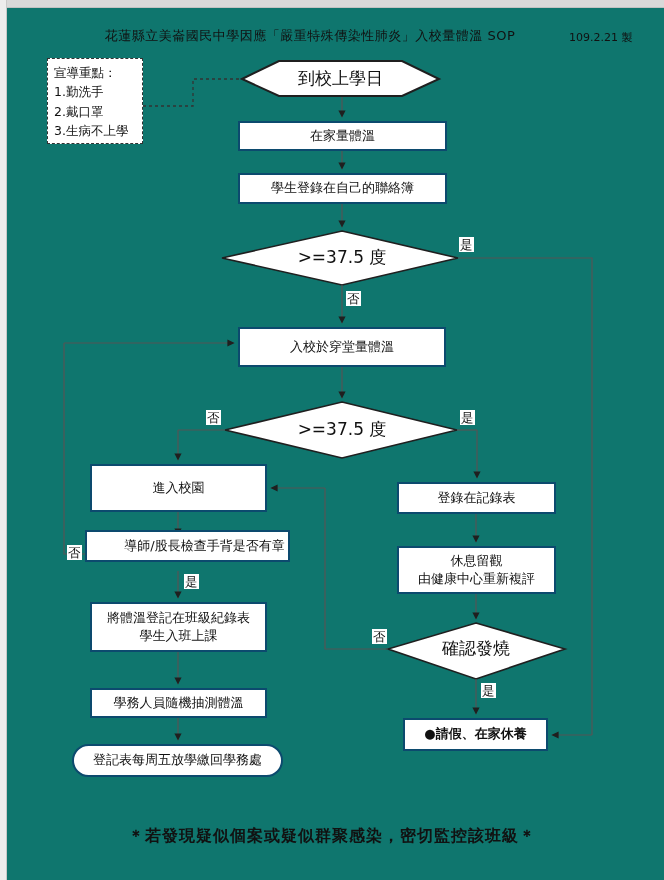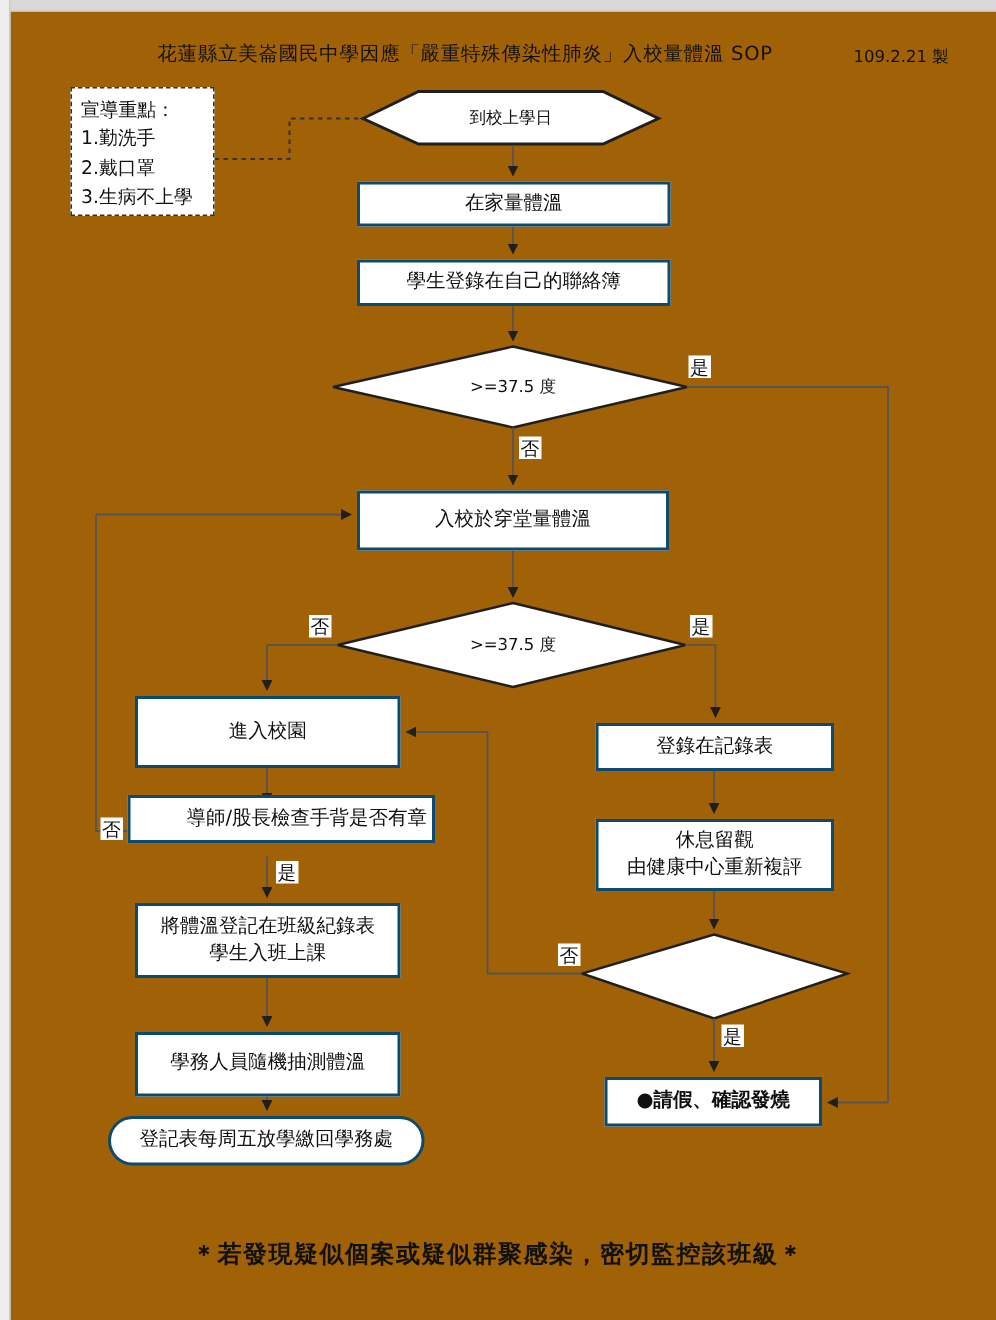--- a/index.html
+++ b/index.html
@@ -1,32 +1,32 @@
 <!DOCTYPE html>
 <html><head>
 <meta charset="utf-8">
 <style>
   html,body{margin:0;padding:0;background:#fff;}
   .canvas{
-    position:relative;width:664px;height:880px;background:#a16207;overflow:hidden;
+    position:relative;width:664px;height:880px;background:#0f766e;overflow:hidden;
     font-family:"DejaVu Sans","Liberation Sans",sans-serif;color:#111;
   }
   .top-strip{position:absolute;left:0;top:0;width:664px;height:7px;background:#d9d9d9;border-bottom:1px solid #c2c2c2;z-index:4;}
   .left-gutter{position:absolute;left:0;top:0;width:6px;height:880px;background:#ededed;border-right:1px solid #c9c9c9;z-index:4;}
   .doc-title{position:absolute;left:30px;top:27px;width:560px;text-align:center;font-size:13px;letter-spacing:.5px;z-index:2;}
   .doc-date{position:absolute;left:569px;top:30px;font-size:11px;z-index:2;white-space:nowrap;}
   .flow-svg{position:absolute;left:0;top:0;z-index:1;}
   .node{
     position:absolute;background:#fff;border:2px solid #0c4a6e;box-sizing:border-box;
     display:flex;flex-direction:column;align-items:center;justify-content:center;
     font-size:13px;line-height:1.4;text-align:center;z-index:2;
   }
   .stadium{border-radius:17px;}
   .bold{font-weight:bold;}
-  .shape-label{position:absolute;z-index:2;font-size:11px;text-align:right;display:flex;align-items:center;justify-content:center;}
+  .shape-label{position:absolute;z-index:2;font-size:17px;text-align:right;display:flex;align-items:center;justify-content:center;}
   .branch-label{position:absolute;z-index:3;font-size:12.5px;background:#fff;padding:0 1px;line-height:1.2;}
   .note-box{
     position:absolute;left:47px;top:58px;width:96px;height:86px;box-sizing:border-box;
     border:1.5px dashed #333;padding:4px 6px;font-size:12.5px;line-height:1.55;z-index:2;background:#fff;
   }
   .footer-note{position:absolute;left:0;top:826px;width:664px;text-align:center;font-size:16px;font-weight:bold;letter-spacing:1px;z-index:2;}
 </style>
 </head>
 <body>
 
@@ -88,48 +88,49 @@
   <div class="note-box">
     <div>宣導重點：</div>
     <div>1.勤洗手</div>
     <div>2.戴口罩</div>
     <div>3.生病不上學</div>
   </div>
 
   <div class="shape-label" style="left:242px;top:61px;width:197px;height:35px;">到校上學日</div>
   <div class="shape-label" style="left:230px;top:249px;width:224px;height:17px;">&gt;=37.5 度</div>
   <div class="shape-label" style="left:233px;top:421px;width:218px;height:17px;">&gt;=37.5 度</div>
+  <div class="shape-label" style="left:390px;top:640px;width:172px;height:17px;">確認發燒</div>
 
   <div class="node" style="left:238px;top:121px;width:209px;height:30px;">在家量體溫</div>
   <div class="node" style="left:238px;top:173px;width:209px;height:31px;">學生登錄在自己的聯絡簿</div>
   <div class="node" style="left:238px;top:327px;width:208px;height:40px;">入校於穿堂量體溫</div>
 
   <div class="node" style="left:90px;top:464px;width:177px;height:48px;">
     <div>進入校園</div>
   </div>
 
   <div class="node" style="left:85px;top:530px;width:205px;height:32px;padding-left:34px;">導師/股長檢查手背是否有章</div>
 
   <div class="node" style="left:90px;top:602px;width:177px;height:50px;">
     <div>將體溫登記在班級紀錄表</div>
     <div>學生入班上課</div>
   </div>
 
-  <div class="node" style="left:90px;top:688px;width:177px;height:43px;">學務人員隨機抽測體溫</div>
+  <div class="node" style="left:90px;top:688px;width:177px;height:30px;">學務人員隨機抽測體溫</div>
 
   <div class="node stadium" style="left:72px;top:744px;width:211px;height:33px;">登記表每周五放學繳回學務處</div>
 
   <div class="node" style="left:397px;top:482px;width:159px;height:32px;">登錄在記錄表</div>
 
   <div class="node" style="left:397px;top:546px;width:159px;height:48px;">
     <div>休息留觀</div>
     <div>由健康中心重新複評</div>
   </div>
 
-  <div class="node bold" style="left:403px;top:718px;width:145px;height:33px;">●請假、確認發燒</div>
+  <div class="node bold" style="left:403px;top:718px;width:145px;height:33px;">●請假、在家休養</div>
 
   <div class="branch-label" style="left:459px;top:237px;">是</div>
   <div class="branch-label" style="left:346px;top:291px;">否</div>
   <div class="branch-label" style="left:206px;top:410px;">否</div>
   <div class="branch-label" style="left:460px;top:410px;">是</div>
   <div class="branch-label" style="left:67px;top:545px;">否</div>
   <div class="branch-label" style="left:184px;top:574px;">是</div>
   <div class="branch-label" style="left:372px;top:629px;">否</div>
   <div class="branch-label" style="left:481px;top:683px;">是</div>
 

